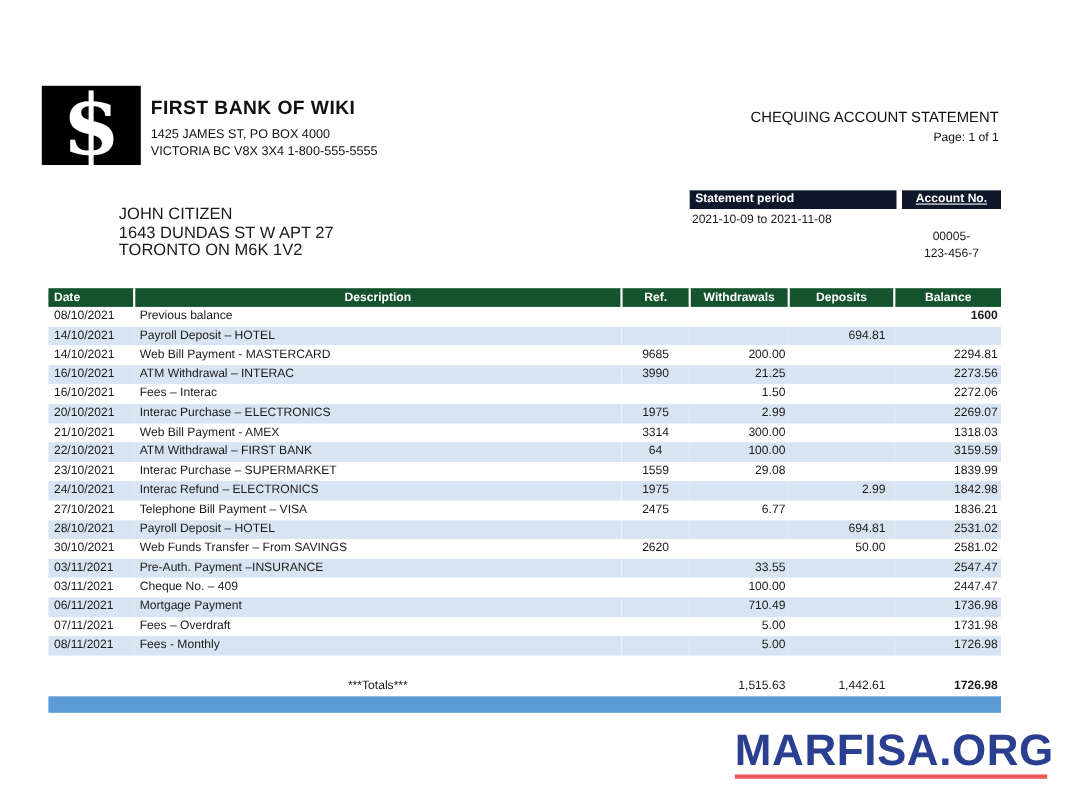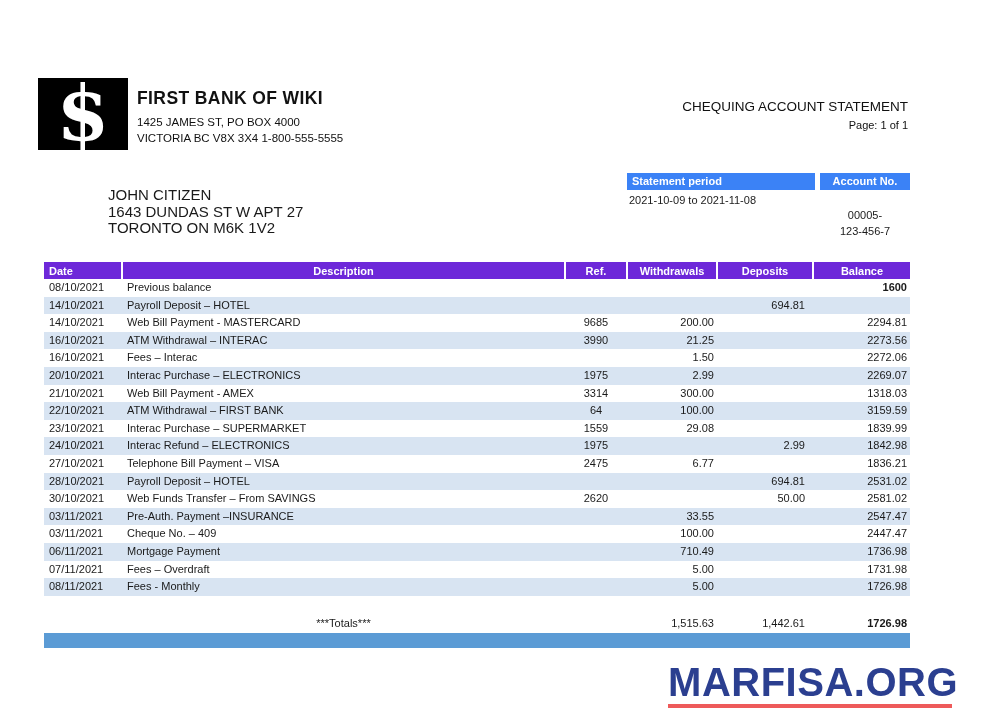--- a/index.html
+++ b/index.html
@@ -30,43 +30,43 @@
   .stmt-right { position: absolute; right: 74px; top: 99px; text-align: right; margin-left: 28px; }
   .stmt-title { font-size: 13.5px; color: #111; }
   .stmt-page  { font-size: 11px; margin-top: 5px; color: #111; }
 
   
   .customer { position: absolute; left: 108px; top: 187px; font-size: 15px; line-height: 16.5px; }
 
   
   .info-boxes { position: absolute; left: 627px; top: 173px; display: flex; gap: 5px; }
   .ibox-head {
-    background: #3b82f6; color: #ffffff; font-weight: bold;
+    background: #0f172a; color: #ffffff; font-weight: bold;
     font-size: 11px; height: 17px; line-height: 17px; padding: 0 5px;
   }
   .ibox-sp { width: 188px; }
   .ibox-ac { width: 90px; }
-  .ibox-ac .ibox-head { text-align: center; }
+  .ibox-ac .ibox-head { text-align: center; text-decoration: underline; }
   .ibox-val { font-size: 11px; padding: 4px 2px 0 2px; }
   .ibox-ac .ibox-val { text-align: center; padding-top: 17px; line-height: 16px; }
 
   
   .txn-table {
     position: absolute; left: 44px; top: 262px; width: 866px;
     border-collapse: collapse; table-layout: fixed;
     font-size: 11px;
   }
   .txn-table col.c-date { width: 78px; }
   .txn-table col.c-desc { width: 443px; }
   .txn-table col.c-ref  { width: 62px; }
   .txn-table col.c-wd   { width: 90px; }
   .txn-table col.c-dep  { width: 96px; }
   .txn-table col.c-bal  { width: 97px; }
   .txn-table th {
-    background: #6d28d9; color: #ffffff; font-weight: bold;
+    background: #14532d; color: #ffffff; font-weight: bold;
     height: 17px; text-align: center; font-size: 11px;
     border-left: 2px solid #ffffff;
   }
   .txn-table th:first-child { border-left: none; text-align: left; padding-left: 5px; }
   .txn-table td { height: 17.6px; line-height: 17.6px; white-space: nowrap; overflow: hidden; }
   .txn-table tr.stripe td { background: #d8e4f2; }
   td.date { padding-left: 5px; }
   td.desc { padding-left: 5px; }
   td.ref  { text-align: center; }
   td.wd   { text-align: right; padding-right: 3px; }

